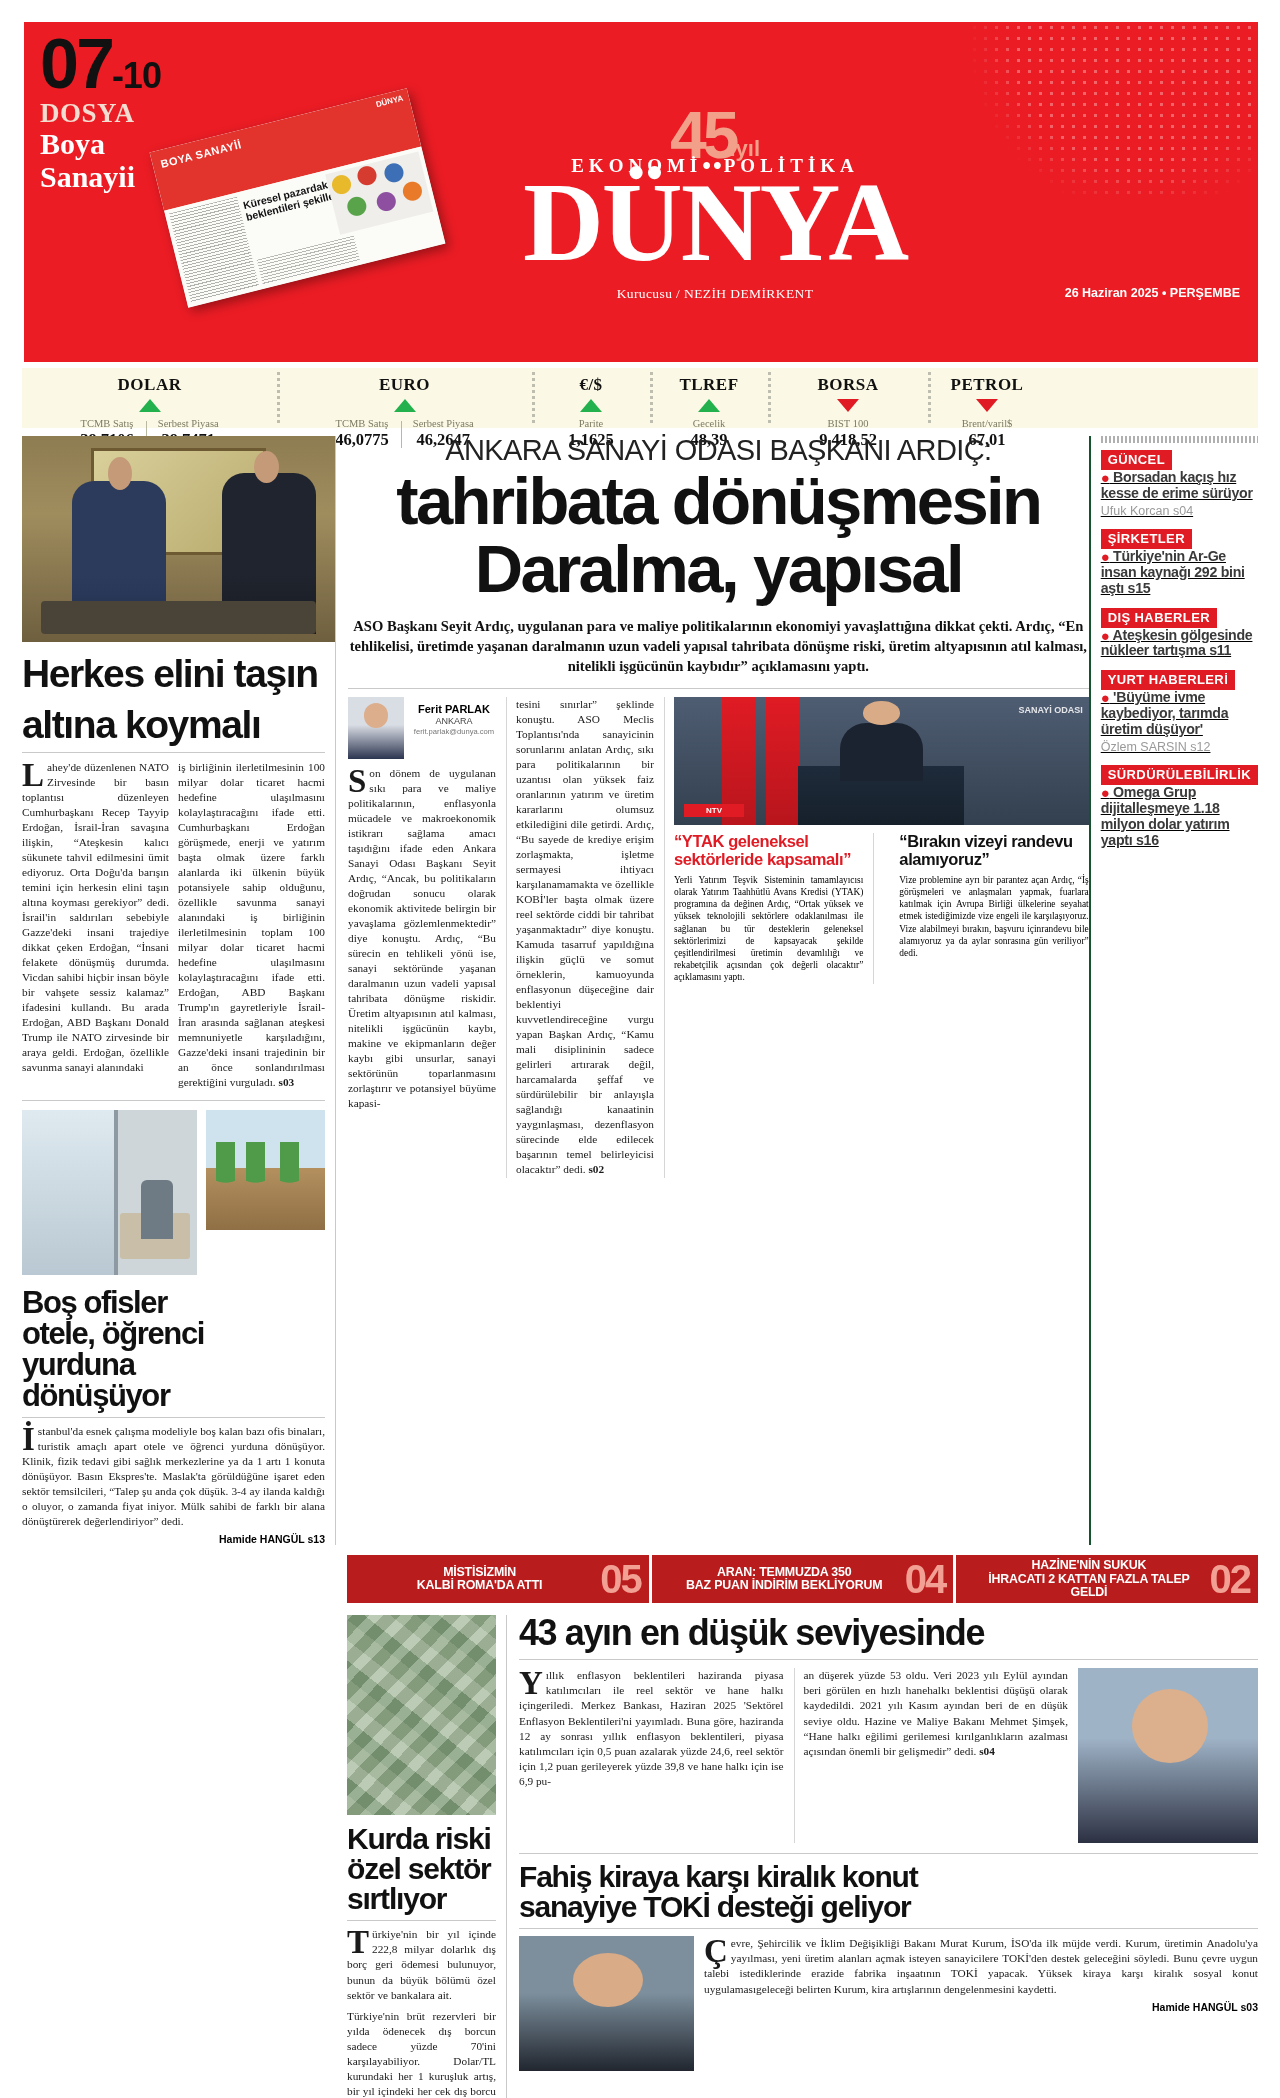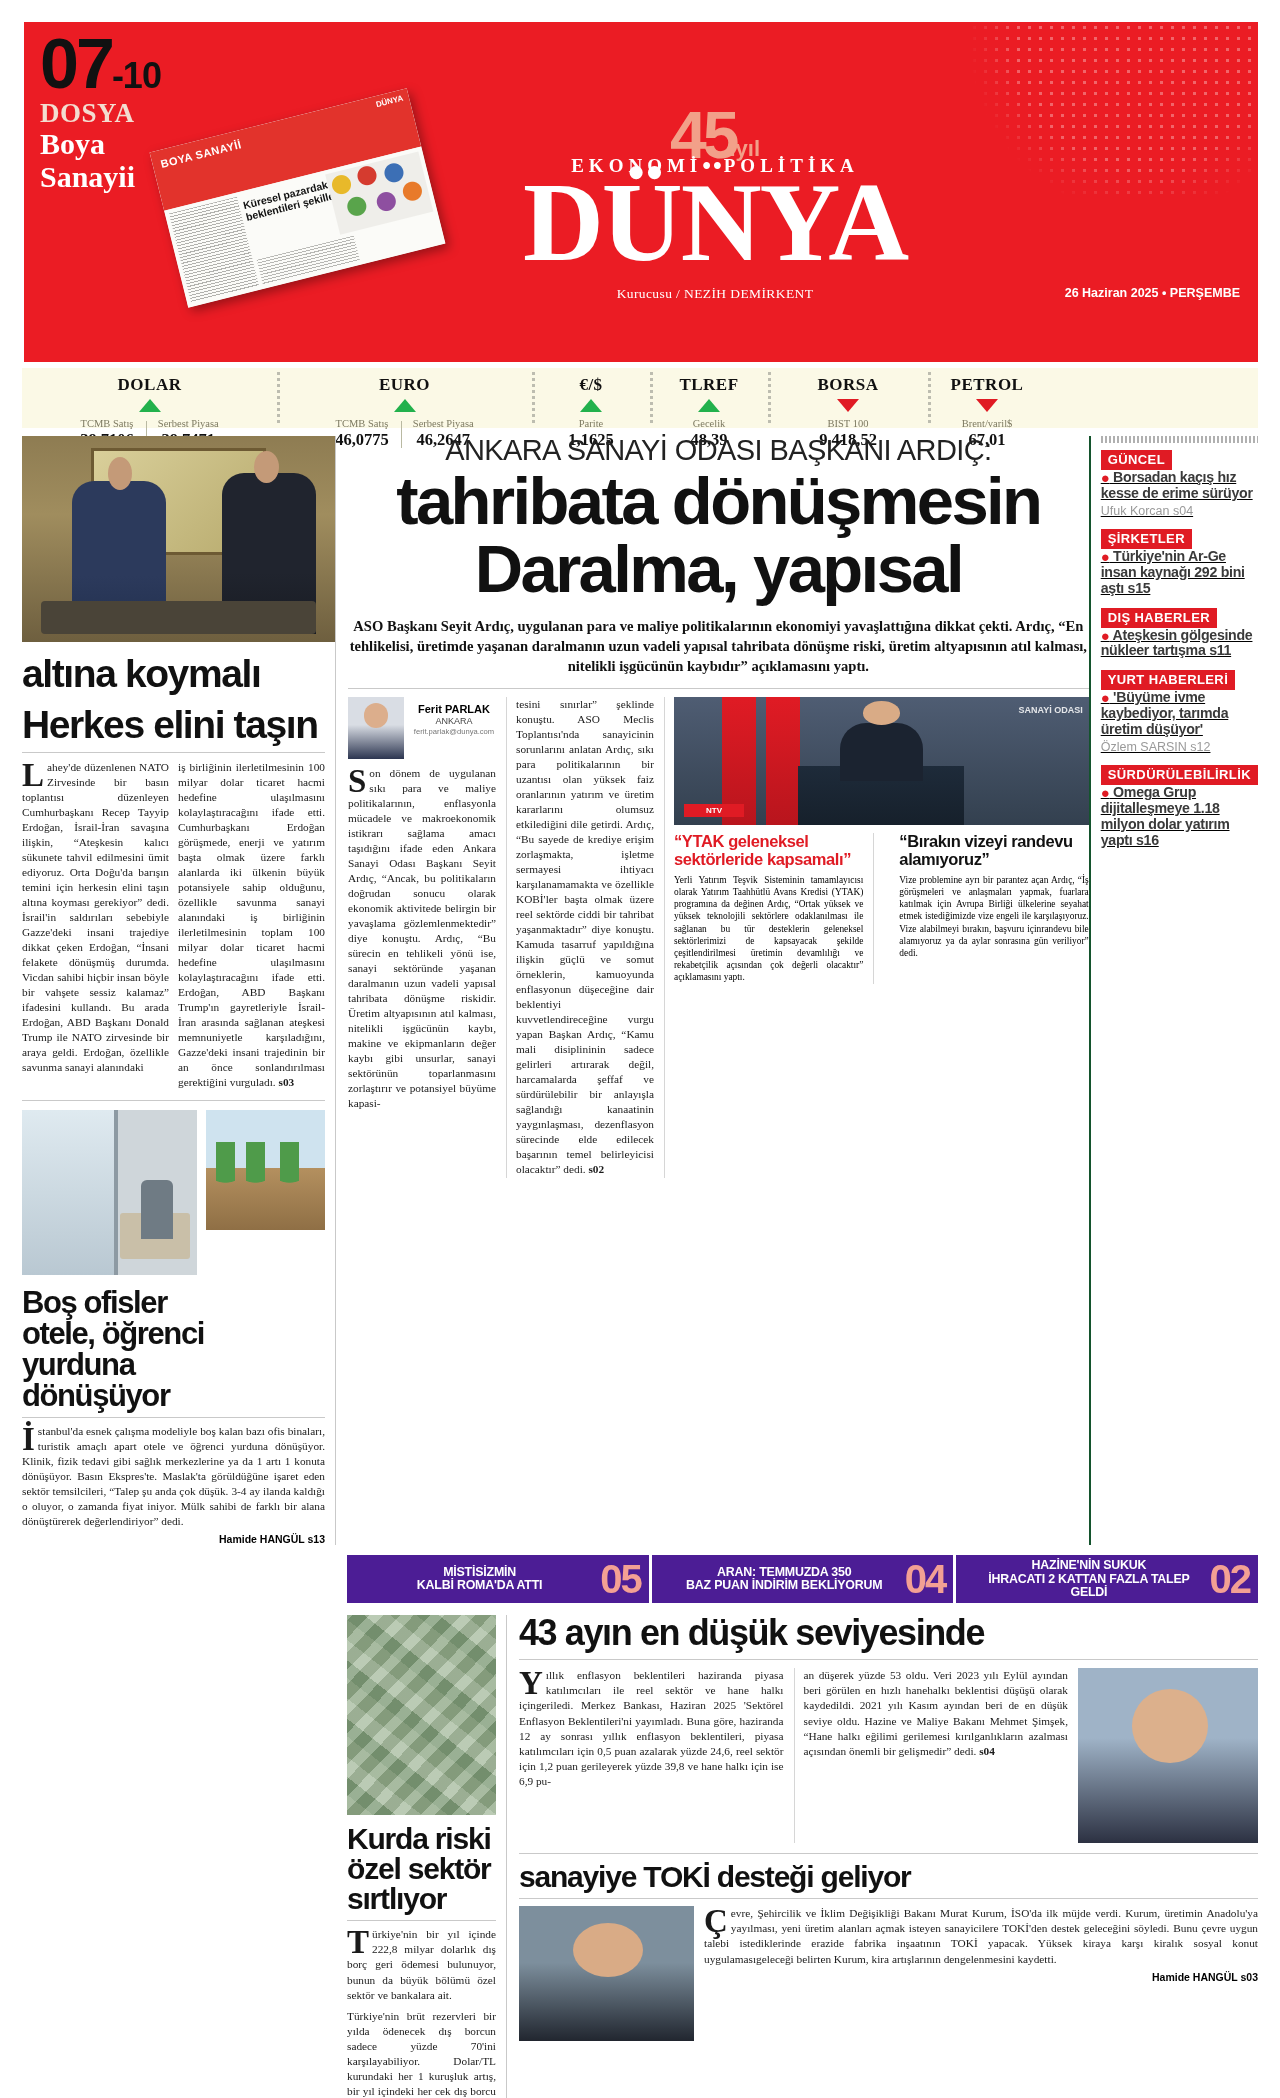--- a/index.html
+++ b/index.html
@@ -309,21 +309,21 @@
     line-height:1.12; color:#3a3a3a; letter-spacing:-0.3px;
   }
   .bullet { color:#e01b24; font-size:15px; line-height:0; vertical-align:-1px; }
   .agenda-by {
     font-family:"Liberation Sans", sans-serif; font-size:12.5px; color:#9a9a9a; margin-top:2px;
   }
 
   
   .numbar { display:flex; width:100%; height:48px; margin:10px 0 0; gap:3px; }
   .numcell {
-    flex:1; background:#4c1d95; color:#fff; display:flex; align-items:center;
+    flex:1; background:#b91c1c; color:#fff; display:flex; align-items:center;
     justify-content:space-between; padding:0 8px 0 12px; position:relative; overflow:hidden;
   }
   .numcell .nb-txt {
     font-family:"Liberation Sans", sans-serif; font-weight:bold; font-size:12.4px;
     line-height:1.12; letter-spacing:-0.2px; text-align:center; flex:1;
   }
   .numcell .nb-num {
     font-family:"Liberation Sans", sans-serif; font-weight:bold; font-size:40px;
     color:#f3a094; letter-spacing:-2px; line-height:1;
   }
@@ -516,22 +516,22 @@
     <div style="display:flex; gap:0;">
 
       <div style="width:313px; flex:0 0 313px; padding-right:10px;">
         <div class="lead-photo">
           <div class="photo-room"></div>
           <div class="photo-panel"></div>
           <div class="photo-fig-a"></div>
           <div class="photo-fig-b"></div>
           <div class="photo-seat"></div>
         </div>
+        <div class="l-head">Herkes elini taşın</div>
         <div class="l-head">altına koymalı</div>
-        <div class="l-head">Herkes elini taşın</div>
         <div class="rule-h mt8"></div>
 
         <div style="display:flex; gap:9px; margin-top:7px;">
           <div style="flex:1;">
             <p class="body-txt"><span class="dropcap">L</span><span>ahey'de düzenlenen NATO Zirvesinde bir basın toplantısı düzenleyen Cumhurbaşkanı Recep Tayyip Erdoğan, İsrail-İran savaşına ilişkin, “Ateşkesin kalıcı sükunete tahvil edilmesini ümit ediyoruz. Orta Doğu'da barışın temini için herkesin elini taşın altına koyması gerekiyor” dedi. İsrail'in saldırıları sebebiyle Gazze'deki insani trajediye dikkat çeken Erdoğan, “İnsani felakete dönüşmüş durumda. Vicdan sahibi hiçbir insan böyle bir vahşete sessiz kalamaz” ifadesini kullandı. Bu arada Erdoğan, ABD Başkanı Donald Trump ile NATO zirvesinde bir araya geldi. Erdoğan, özellikle savunma sanayi alanındaki</span></p>
           </div>
           <div style="flex:1;">
             <p class="body-txt"><span>iş birliğinin ilerletilmesinin 100 milyar dolar ticaret hacmi hedefine ulaşılmasını kolaylaştıracağını ifade etti. Cumhurbaşkanı Erdoğan görüşmede, enerji ve yatırım başta olmak üzere farklı alanlarda iki ülkenin büyük potansiyele sahip olduğunu, özellikle savunma sanayi alanındaki iş birliğinin ilerletilmesinin toplam 100 milyar dolar ticaret hacmi hedefine ulaşılmasını kolaylaştıracağını ifade etti. Erdoğan, ABD Başkanı Trump'ın gayretleriyle İsrail-İran arasında sağlanan ateşkesi memnuniyetle karşıladığını, Gazze'deki insani trajedinin bir an önce sonlandırılması gerektiğini vurguladı.</span> <b>s03</b></p>
           </div>
         </div>
@@ -673,20 +673,21 @@
             <p class="body-txt"><span>an düşerek yüzde 53 oldu. Veri 2023 yılı Eylül ayından beri görülen en hızlı hanehalkı beklentisi düşüşü olarak kaydedildi. 2021 yılı Kasım ayından beri de en düşük seviye oldu. Hazine ve Maliye Bakanı Mehmet Şimşek, “Hane halkı eğilimi gerilemesi kırılganlıkların azalması açısından önemli bir gelişmedir” dedi.</span> <b>s04</b></p>
           </div>
           <div style="flex:0 0 180px;">
             <div class="portrait-a"></div>
           </div>
         </div>
 
         <div class="rule-h" style="margin-top:10px;"></div>
 
         <div style="margin-top:8px;">
+          <div class="mid-head">Fahiş kiraya karşı kiralık konut</div>
           <div class="mid-head">sanayiye TOKİ desteği geliyor</div>
           <div class="rule-h mt6"></div>
           <div style="display:flex; gap:10px; margin-top:7px;">
             <div style="flex:0 0 175px;">
               <div class="portrait-b"></div>
             </div>
             <div style="flex:1;">
               <p class="body-txt"><span class="dropcap">Ç</span><span>evre, Şehircilik ve İklim Değişikliği Bakanı Murat Kurum, İSO'da ilk müjde verdi. Kurum, üretimin Anadolu'ya yayılması, yeni üretim alanları açmak isteyen sanayicilere TOKİ'den destek geleceğini söyledi. Bunu çevre uygun talebi istediklerinde erazide fabrika inşaatının TOKİ yapacak. Yüksek kiraya karşı kiralık sosyal konut uygulamasıgeleceği belirten Kurum, kira artışlarının dengelenmesini kaydetti.</span></p>
               <div class="byline-b">Hamide HANGÜL s03</div>
             </div>

